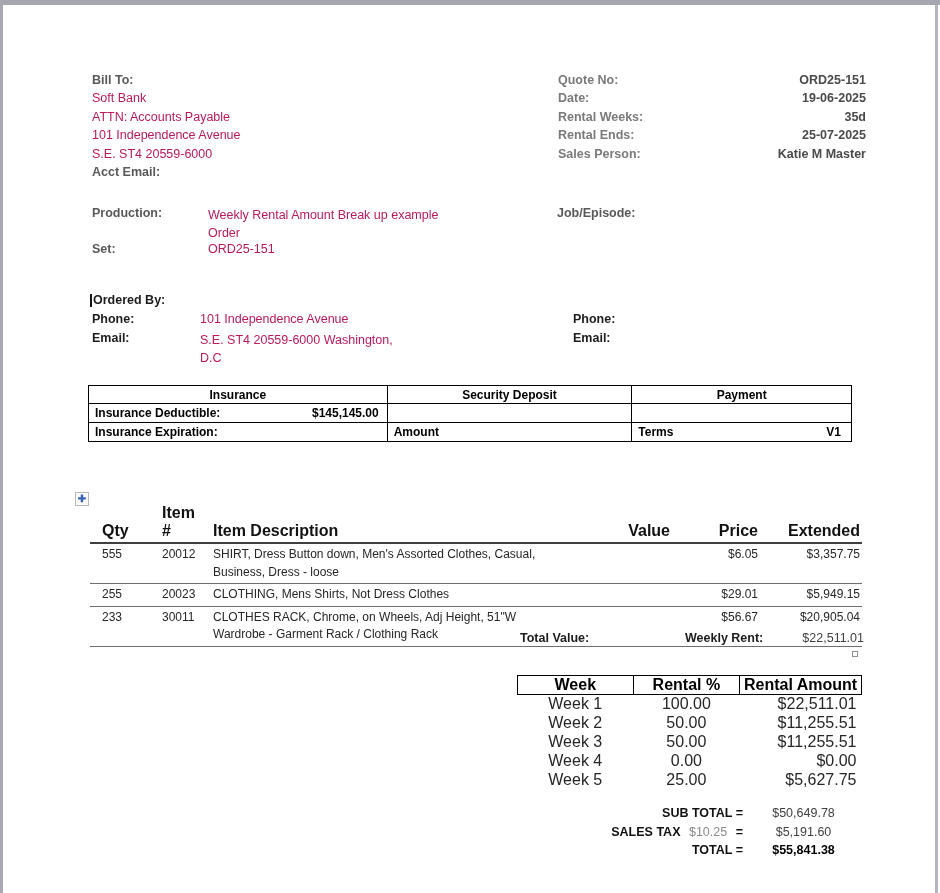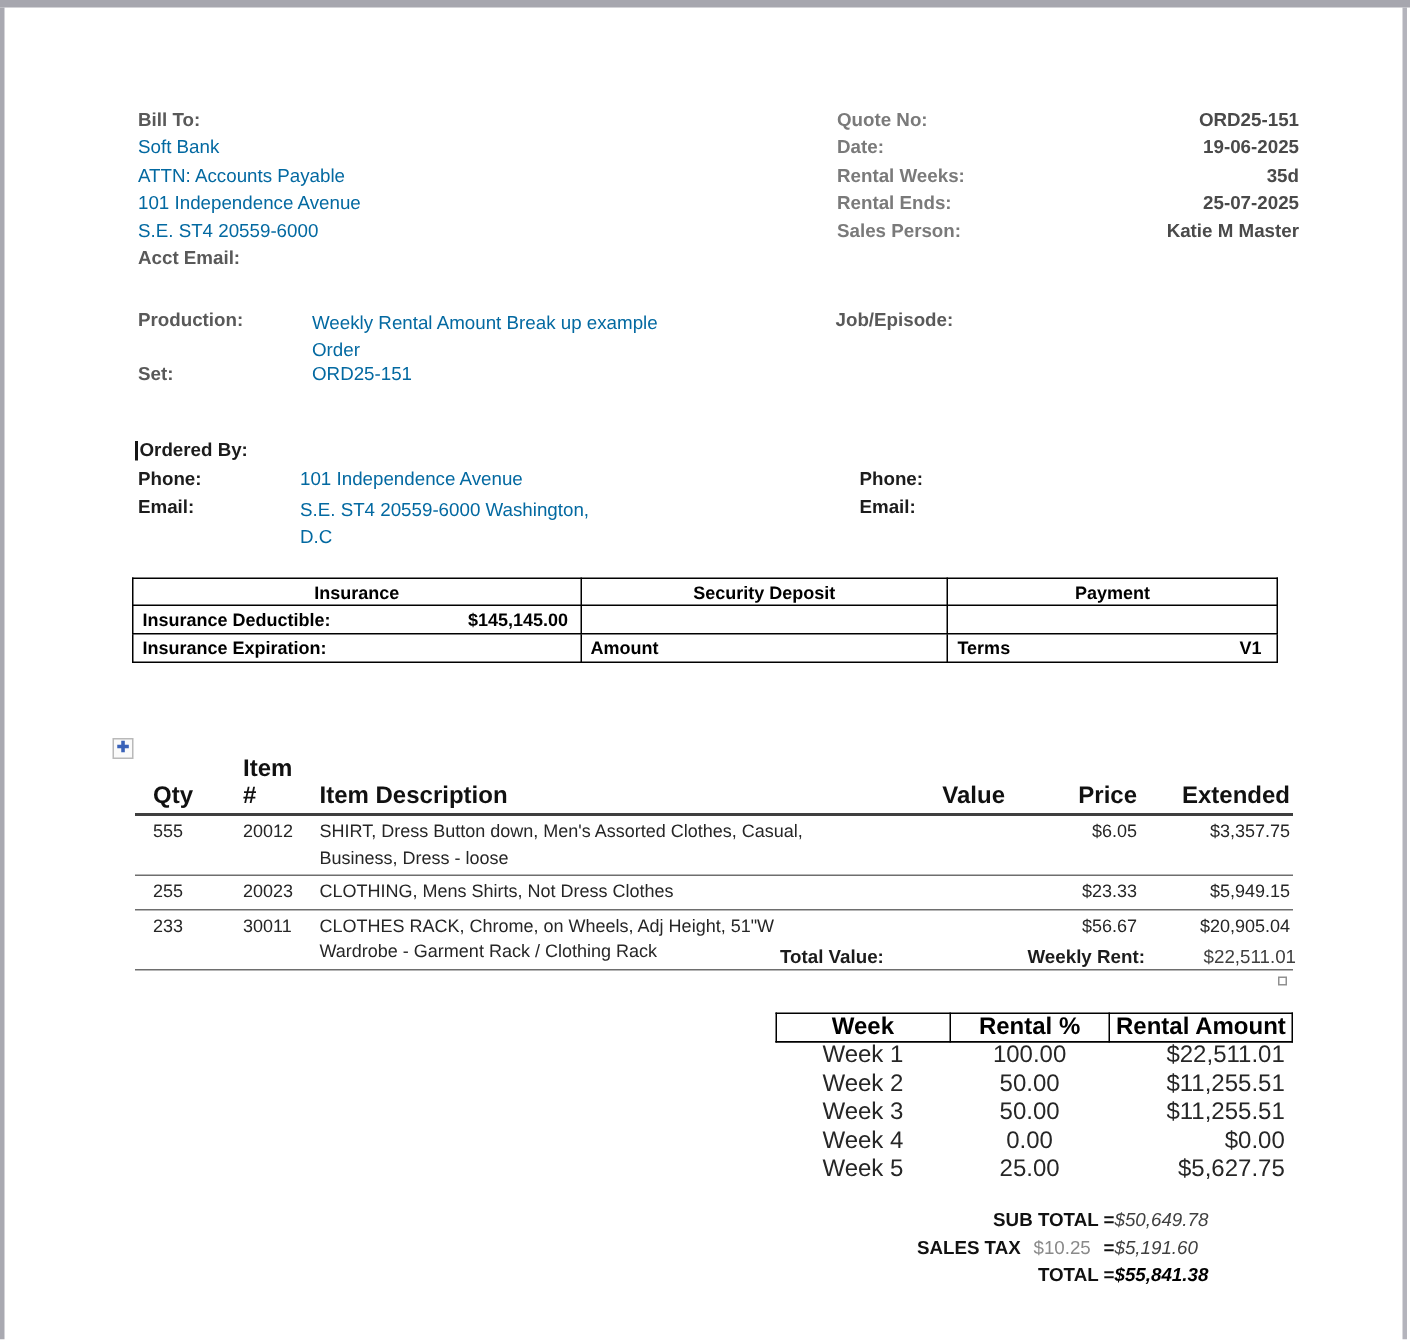--- a/index.html
+++ b/index.html
@@ -8,21 +8,21 @@
   .abs { position:absolute; }
 
   
   .edge-top { left:0; top:0; width:940px; height:5px; background:#a6a6ae; }
   .edge-left { left:0; top:5px; width:3px; height:888px; background:#a9a9b1; }
   .edge-right { left:935px; top:5px; width:3px; height:888px; background:#b4b4bc; }
 
   
   .fs13 { font-size:12.5px; }
   .lbl-gray  { color:#595959; font-weight:bold; }
-  .txt-gray  { color:#0369a1; }
+  .txt-gray  { color:#be185d; }
   .qlbl      { color:#7a7a7a; font-weight:bold; }
   .qval      { color:#4a4a4a; font-weight:bold; }
   .lbl-black { color:#1c1c1c; font-weight:bold; }
   .val-dark  { color:#3f3f3f; }
 
   .stack div { height:18.4px; line-height:18.4px; white-space:nowrap; }
   .qrow { display:flex; justify-content:space-between; height:18.4px; line-height:18.4px; }
 
   .wrapval { line-height:18.4px; }
 
@@ -52,21 +52,21 @@
   table.weeks th { border:1.6px solid #000; height:18px; font-weight:bold; color:#000; text-align:center; padding:0; }
   table.weeks td { height:19px; padding:0; }
   .w-center { text-align:center; }
   .w-right  { text-align:right; padding-right:5px !important; }
 
   .sq-handle { width:6px; height:6px; border:1px solid #909090; background:#fff; }
 
   
   .sumrow { display:flex; height:18.6px; line-height:18.6px; font-size:12.5px; }
   .sumlbl { width:343px; text-align:right; color:#111; font-weight:bold; white-space:nowrap; }
-  .sumval { flex:1; text-align:left;font-style:italic; }
+  .sumval { flex:1; text-align:center; }
   .taxrate { color:#8a8a8a; font-weight:normal; margin:0 5px; }
 </style>
 </head>
 <body>
 
 <div class="page">
   <div class="abs edge-top"></div>
   <div class="abs edge-left"></div>
   <div class="abs edge-right"></div>
 
@@ -185,21 +185,21 @@
         <td class="c-num">$6.05</td>
         <td class="c-num">$3,357.75</td>
       </tr>
       <tr>
         <td class="c-qty">255</td>
         <td class="c-item">20023</td>
         <td class="c-desc">
           <div class="descwrap">CLOTHING, Mens Shirts, Not Dress Clothes</div>
         </td>
         <td class="c-num"></td>
-        <td class="c-num">$23.33</td>
+        <td class="c-num">$29.01</td>
         <td class="c-num">$5,949.15</td>
       </tr>
       <tr>
         <td class="c-qty">233</td>
         <td class="c-item">30011</td>
         <td class="c-desc">
           <div class="descwrap">CLOTHES RACK, Chrome, on Wheels, Adj Height, 51"W</div>
           <div class="descwrap">Wardrobe - Garment Rack / Clothing Rack</div>
         </td>
         <td class="c-num"></td>

